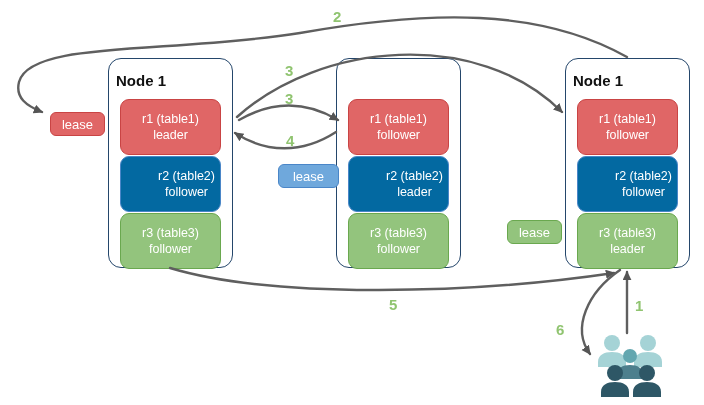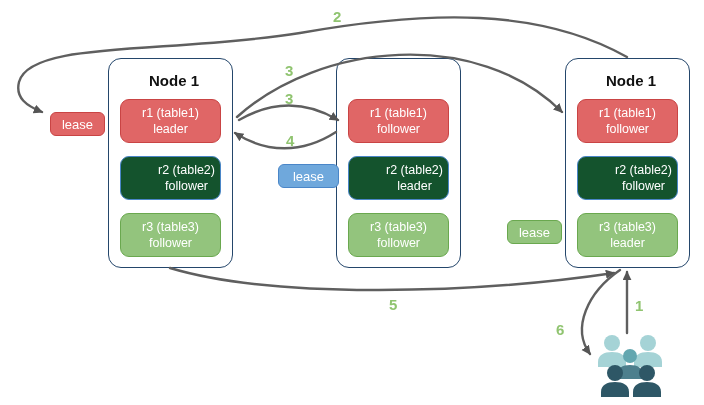--- a/index.html
+++ b/index.html
@@ -7,31 +7,31 @@
     position:relative;width:704px;height:405px;background:#ffffff;overflow:hidden;
     font-family:"Liberation Sans",sans-serif;
   }
   
   .node{
     position:absolute;top:58px;width:125px;height:210px;
     background:#ffffff;border:1.6px solid #24466b;border-radius:13px;
     box-sizing:border-box;z-index:1;
   }
   .node-title{
-    position:absolute;top:13px;left:7px;right:0;text-align:center;
+    position:absolute;top:13px;left:7px;right:0;
     font-weight:bold;font-size:15px;color:#111111;
   }
   .replica{
-    position:absolute;left:11px;width:101px;height:44px;border-radius:9px;
+    position:absolute;left:11px;width:101px;height:56px;border-radius:9px;
     box-sizing:border-box;display:flex;flex-direction:column;
     align-items:center;justify-content:center;
     color:#ffffff;font-size:12.5px;line-height:16px;text-align:center;
   }
   .replica.red  {background:#e06666;border:1.6px solid #c94444;}
-  .replica.blue {background:#14532d;border:1.6px solid #4a86c8;padding-left:32px;}
+  .replica.blue {background:#0369a1;border:1.6px solid #4a86c8;padding-left:32px;}
   .replica.green{background:#93c47d;border:1.6px solid #6aa84f;}
   .replica.pos0{top:40px;} .replica.pos1{top:97px;} .replica.pos2{top:154px;}
   
   .lease{
     position:absolute;height:24px;border-radius:6px;box-sizing:border-box;
     display:flex;align-items:center;justify-content:center;
     color:#ffffff;font-size:13px;z-index:3;
   }
   .lease.red  {left:50px;top:112px;width:55px;background:#e06666;border:1.8px solid #c94444;}
   .lease.blue {left:278px;top:164px;width:61px;background:#6fa8dc;border:1.8px solid #4a86c8;}

